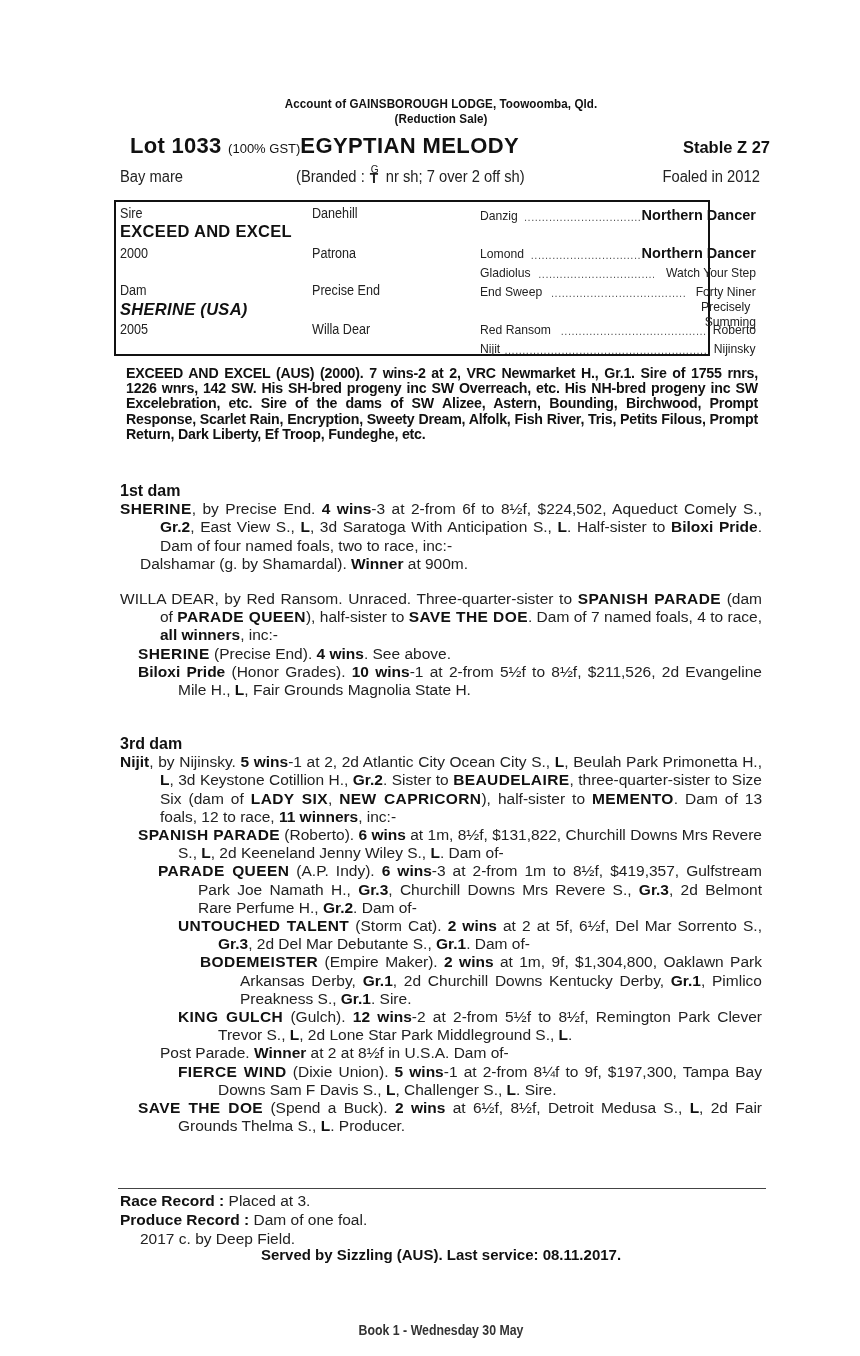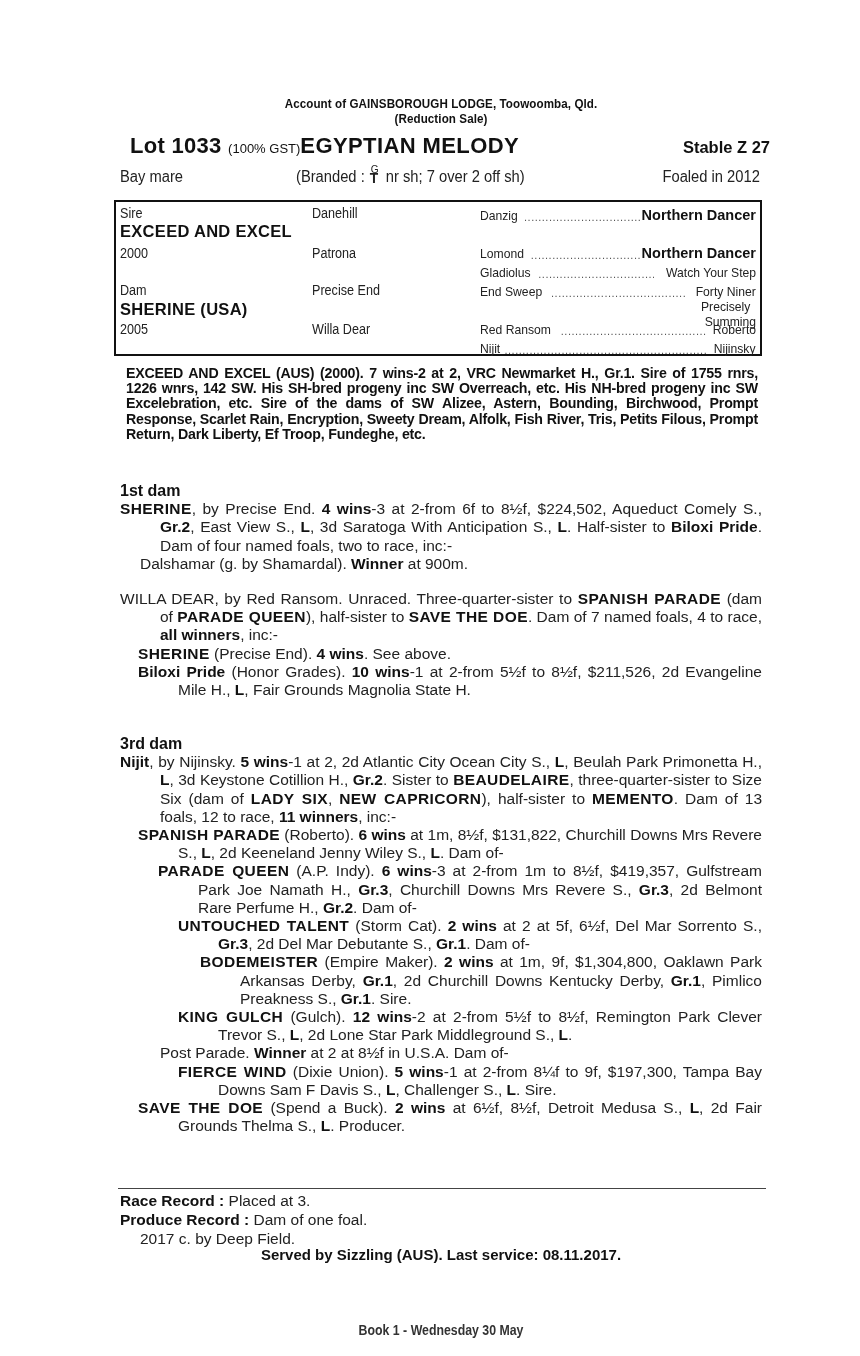--- a/index.html
+++ b/index.html
@@ -16,21 +16,21 @@
   .horse { font-weight:bold; font-size:22px; letter-spacing:0.4px; }
   .stable { position:absolute; right:4px; top:5px; font-weight:bold; font-size:16.5px; }
   .subline { position:absolute; left:2px; top:168px; width:644px; font-size:16px; color:#222; }
   .subline .sex { position:absolute; left:0; transform:scaleX(0.92); transform-origin:left; }
   .subline .brand { position:absolute; left:176px; transform:scaleX(0.92); transform-origin:left; white-space:nowrap; }
   .subline .foaled { position:absolute; right:4px; transform:scaleX(0.92); transform-origin:right; }
   .brandglyph { display:inline-block; position:relative; width:14px; height:16px; vertical-align:top; }
   .brandglyph .g { position:absolute; left:2px; top:-5px; font-size:11px; }
   .brandglyph .t { position:absolute; left:1px; top:1px; font-size:15px; font-weight:bold; }
 
-  .pedigree { position:absolute; left:-4px; top:200px; width:648px; height:156px;
+  .pedigree { position:absolute; left:-4px; top:200px; width:596px; height:156px;
               border:2px solid #111; box-sizing:border-box; }
   .ped-cell { position:absolute; font-size:14px; color:#222; transform:scaleX(0.9); transform-origin:left; white-space:nowrap; }
   .ped-bold { position:absolute; font-size:16.5px; font-weight:bold; white-space:nowrap; letter-spacing:0.3px; }
   .ped-right { position:absolute; left:364px; width:276px; font-size:13.5px; color:#222; height:19px;
                display:flex; white-space:nowrap;align-items:flex-end; }
   .ped-right .nm { transform:scaleX(0.9); transform-origin:left; }
   .ped-right .dots { flex:1; overflow:hidden; color:#555; font-size:11px; letter-spacing:0.5px; margin:0 2px; }
   .ped-right .dots::before { content:"..................................................................................."; }
   .ped-right .sr { transform:scaleX(0.9); transform-origin:right; text-align:right; }
   .ped-right .sr.b { font-weight:bold; font-size:14.5px; color:#111; transform:scaleX(1); }
@@ -81,21 +81,21 @@
   </div>
 
   <div class="pedigree">
     <span class="ped-cell" style="left:4px;top:3px;">Sire</span>
     <span class="ped-bold" style="left:4px;top:20px;">EXCEED AND EXCEL</span>
     <span class="ped-cell" style="left:4px;top:43px;">2000</span>
     <span class="ped-cell" style="left:196px;top:3px;">Danehill</span>
     <span class="ped-cell" style="left:196px;top:43px;">Patrona</span>
 
     <span class="ped-cell" style="left:4px;top:80px;">Dam</span>
-    <span class="ped-bold" style="left:4px;top:98px;">SHERINE (USA)</span>
+    <span class="ped-bold" style="left:4px;top:98px;font-style:italic;">SHERINE (USA)</span>
     <span class="ped-cell" style="left:4px;top:119px;">2005</span>
     <span class="ped-cell" style="left:196px;top:80px;">Precise End</span>
     <span class="ped-cell" style="left:196px;top:119px;">Willa Dear</span>
 
     <div class="ped-right" style="top:2px;">
         <span class="nm">Danzig</span>
         <span class="dots"></span>
         <span class="sr b">Northern Dancer</span>
       </div>
     <div class="ped-right" style="top:40px;">

